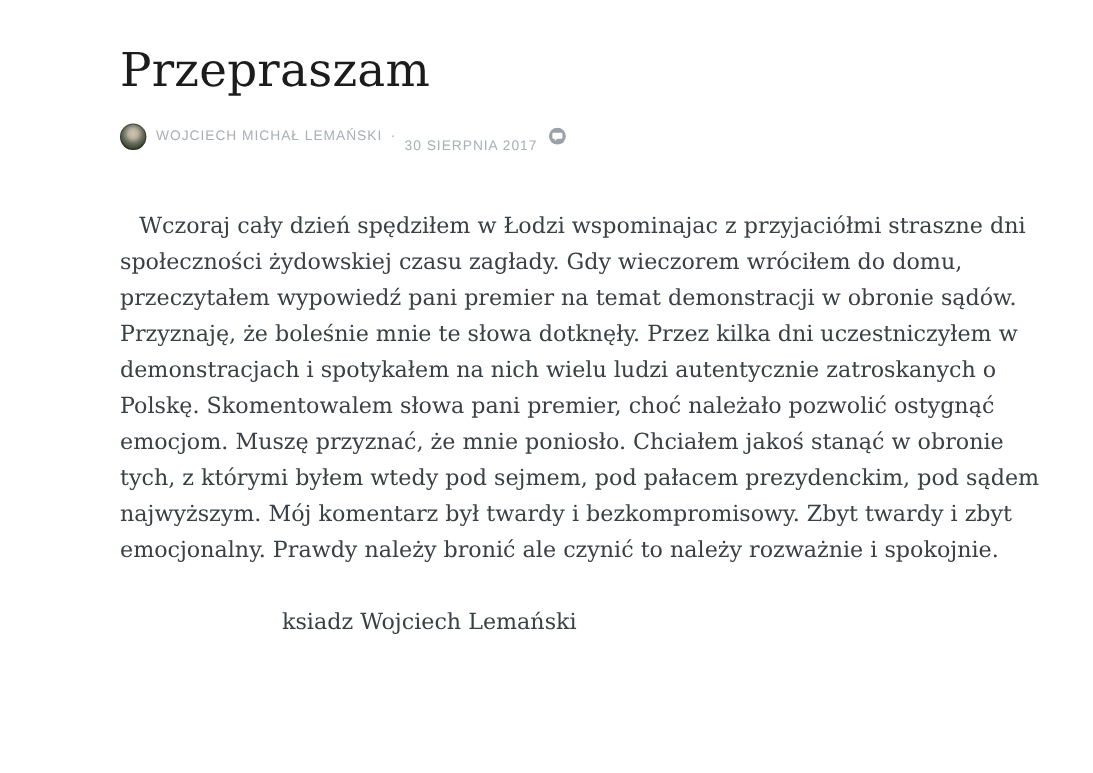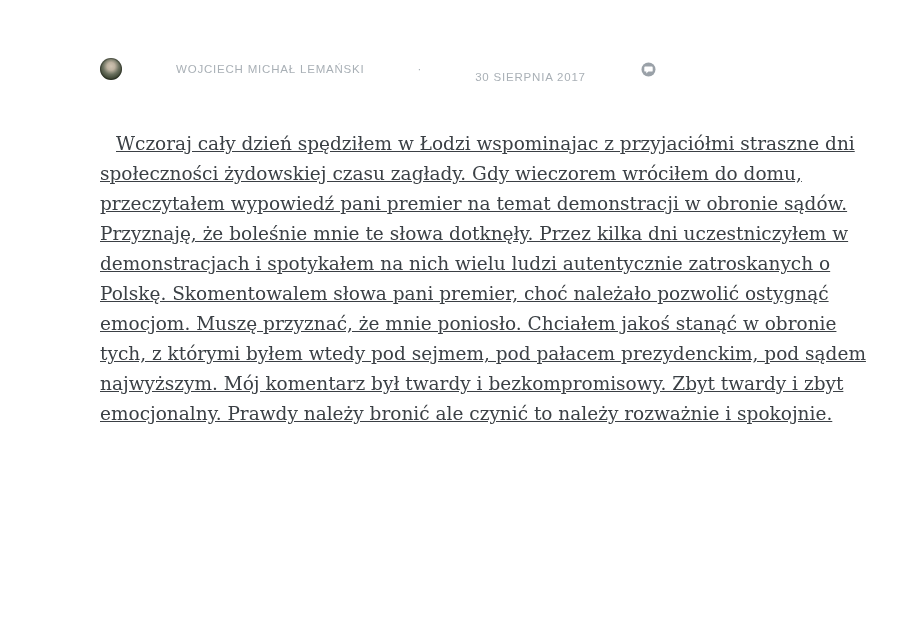--- a/index.html
+++ b/index.html
@@ -26,21 +26,20 @@
   }
   .byline {
     display: flex;
     align-items: center;
     margin-top: 17px;
     font-family: "Liberation Sans", sans-serif;
     font-size: 11.5px;
     letter-spacing: 0.8px;
     color: #aab1b7;
     white-space: nowrap;
-    gap: 46px;
   }
   .avatar {
     width: 22px;
     height: 22px;
     border-radius: 50%;
     margin-right: 8px;
     background:
       radial-gradient(circle at 50% 38%, #cfc4b2 0%, #bdb2a0 22%, #6a705e 46%, #39412f 72%, #1d241c 100%);
     box-shadow: inset 0 0 0 1px rgba(0,0,0,0.25);
     flex: 0 0 auto;
@@ -62,44 +61,45 @@
     margin-top: 46px;
     width: 778px;
     font-family: "DejaVu Serif", "Liberation Serif", serif;
     font-size: 18.5px;
     line-height: 30px;
     color: #3b4045;
   }
   .article-body p.para {
     text-indent: 16px;
     margin-bottom: 30px;
-    text-decoration: underline;
   }
   .article-body p.signature {
     margin-top: 25px;
     padding-left: 135px;
     text-indent: 0;
   }
 </style>
 </head>
 <body>
 
 <div class="page">
 
+  <h1 class="post-title">Przepraszam</h1>
 
   <div class="byline">
     <span class="avatar"></span>
     <span class="author-name">WOJCIECH MICHAŁ LEMAŃSKI</span>
     <span class="sep">·</span>
     <span class="post-date">30 SIERPNIA 2017</span>
     <span class="comments-icon">
       <svg width="15" height="15" viewBox="0 0 15 15" aria-hidden="true">
         <circle cx="7.5" cy="7.5" r="7" fill="#9aa1a8"></circle>
         <path d="M4.2 4.6 h6.6 a0.9 0.9 0 0 1 0.9 0.9 v3.2 a0.9 0.9 0 0 1 -0.9 0.9 h-3.4 l-2.1 1.8 v-1.8 h-1.1 a0.9 0.9 0 0 1 -0.9 -0.9 v-3.2 a0.9 0.9 0 0 1 0.9 -0.9 z" fill="#ffffff"></path>
       </svg>
     </span>
   </div>
 
   <div class="article-body">
     <p class="para">Wczoraj cały dzień spędziłem w Łodzi wspominajac z przyjaciółmi straszne dni społeczności żydowskiej czasu zagłady. Gdy wieczorem wróciłem do domu, przeczytałem wypowiedź pani premier na temat demonstracji w obronie sądów. Przyznaję, że boleśnie mnie te słowa dotknęły. Przez kilka dni uczestniczyłem w demonstracjach i spotykałem na nich wielu ludzi autentycznie zatroskanych o Polskę. Skomentowalem słowa pani premier, choć należało pozwolić ostygnąć emocjom. Muszę przyznać, że mnie poniosło. Chciałem jakoś stanąć w obronie tych, z którymi byłem wtedy pod sejmem, pod pałacem prezydenckim, pod sądem najwyższym. Mój komentarz był twardy i bezkompromisowy. Zbyt twardy i zbyt emocjonalny. Prawdy należy bronić ale czynić to należy rozważnie i spokojnie.</p>
+    <p class="signature">ksiadz Wojciech Lemański</p>
   </div>
 
 </div>
 
 </body></html>

